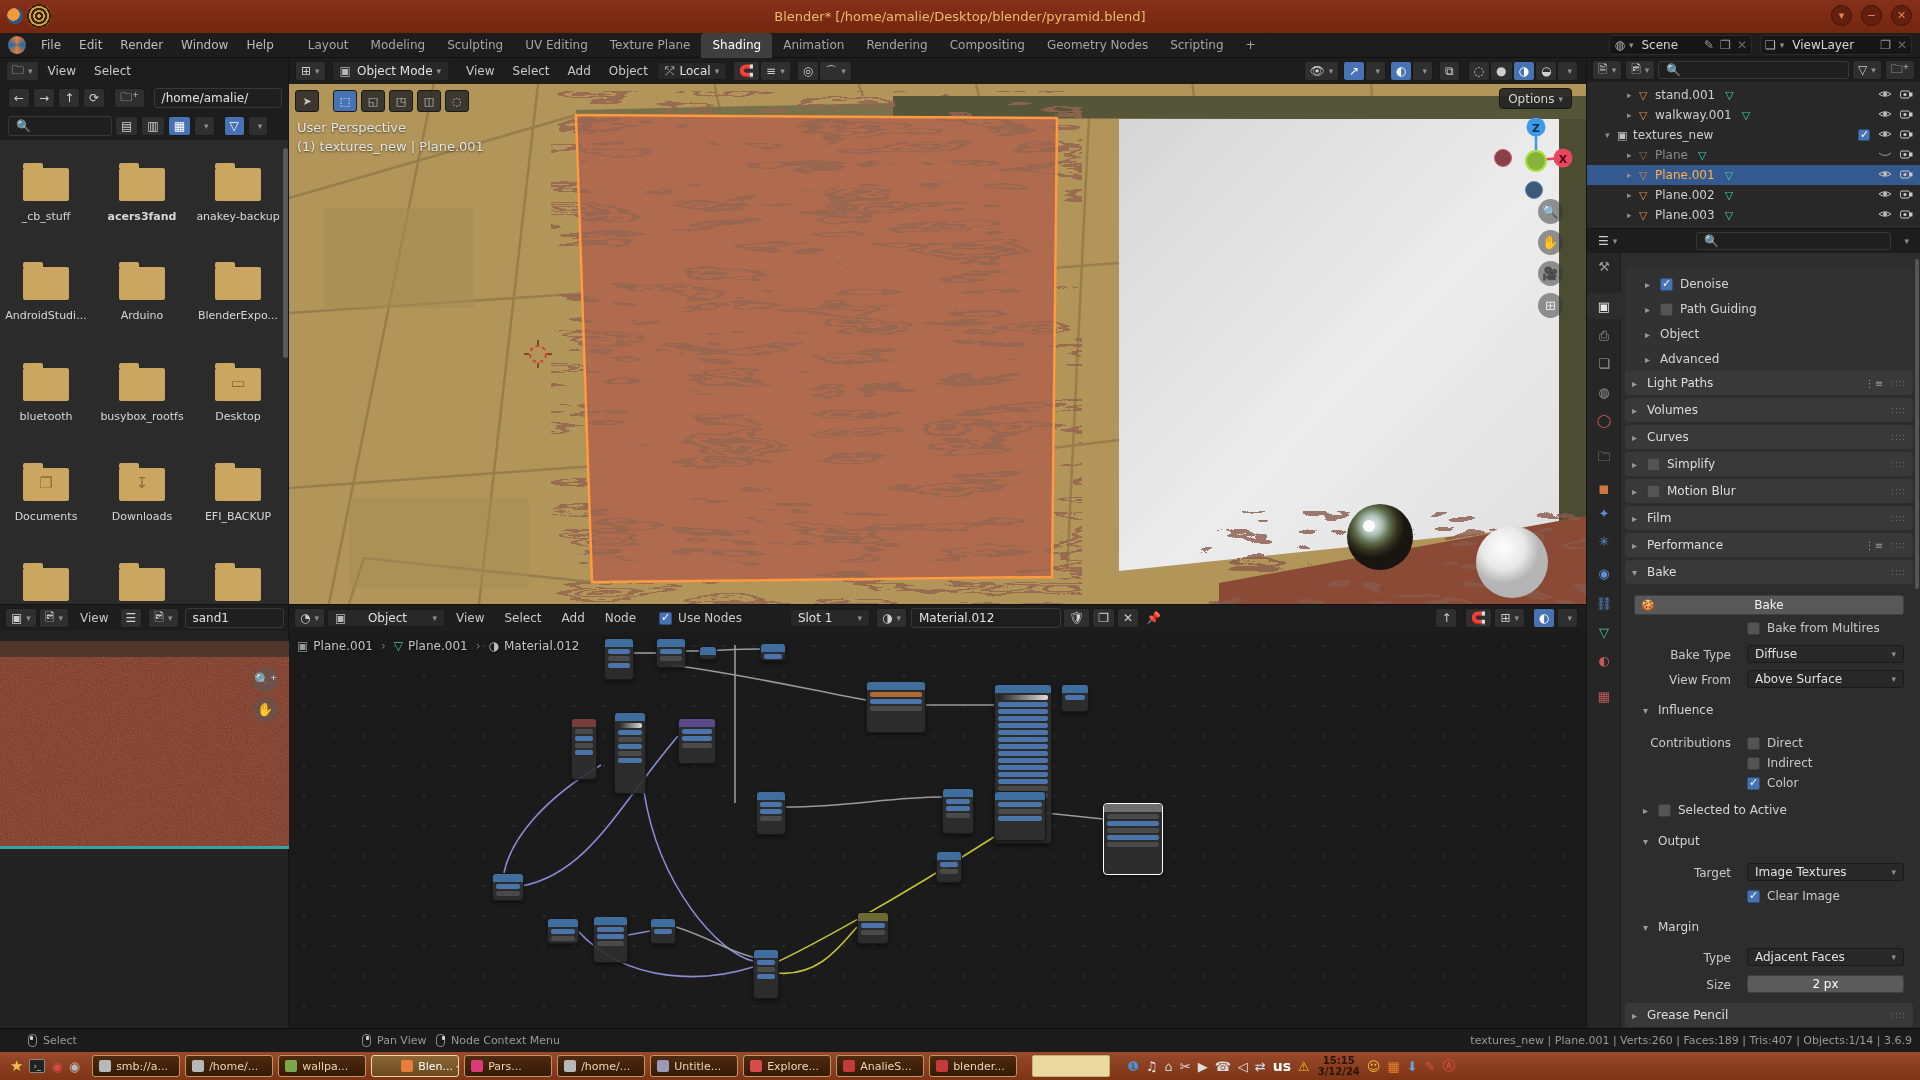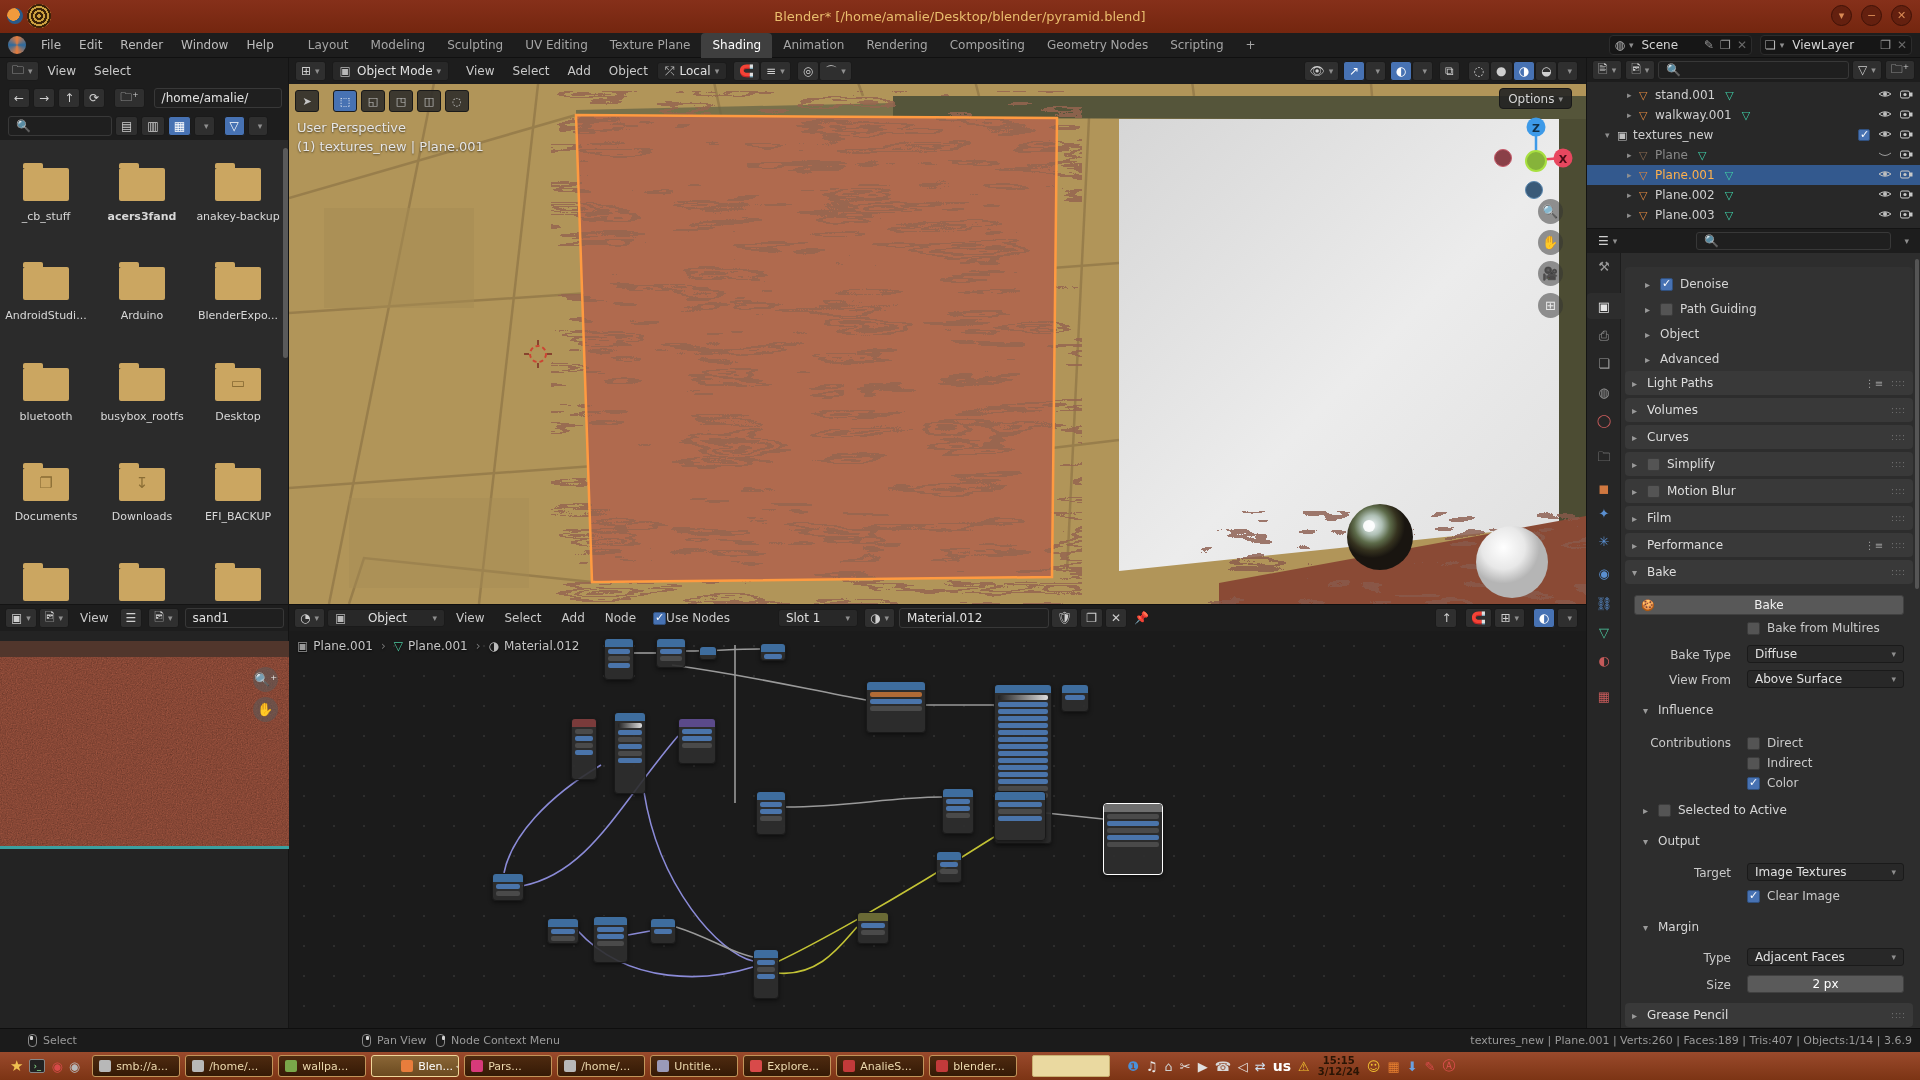--- a/index.html
+++ b/index.html
@@ -428,21 +428,21 @@
       </div>
     <div class="dd" style="width:118px">
       <span style="color:#b8b8b8">▣</span>
         <span>Object</span>
         <span class="chev">▾</span>
     </div>
     <div class="menu-item">View</div>
     <div class="menu-item">Select</div>
     <div class="menu-item">Add</div>
     <div class="menu-item">Node</div>
-    <div style="display:flex;align-items:flex-end;gap:0;margin-left:6px">
+    <div style="display:flex;align-items:flex-end;gap:6px;margin-left:12px">
       <div class="cb on"></div>
       <span>Use Nodes</span>
     </div>
     <div class="dd" style="width:80px;margin-left:46px">
       <span>Slot 1</span>
         <span class="chev">▾</span>
     </div>
     <div class="hbtn" style="margin-left:4px">◑<span class="chev">▾</span></div>
     <div class="field" style="width:150px;margin-left:2px">Material.012</div>
     <div class="hbtn">🛡</div>

